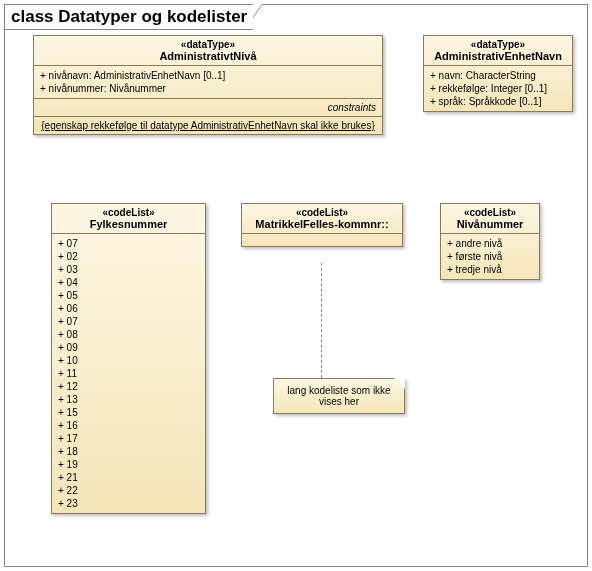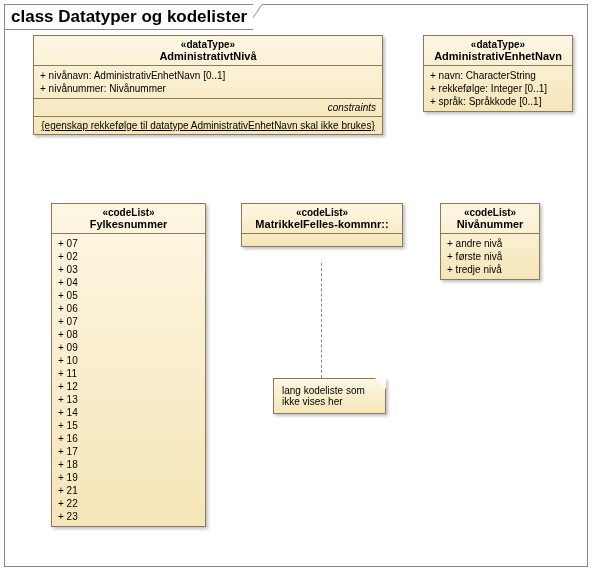--- a/index.html
+++ b/index.html
@@ -71,21 +71,20 @@
         <div>+   04</div>
         <div>+   05</div>
         <div>+   06</div>
         <div>+   07</div>
         <div>+   08</div>
         <div>+   09</div>
         <div>+   10</div>
         <div>+   11</div>
         <div>+   12</div>
         <div>+   13</div>
-        <div>+   14</div>
         <div>+   15</div>
         <div>+   16</div>
         <div>+   17</div>
         <div>+   18</div>
         <div>+   19</div>
         <div>+   21</div>
         <div>+   22</div>
         <div>+   23</div>
       </div>
   </div>
@@ -105,18 +104,18 @@
     </div>
     <div class="compartment attrs">
       <div>+   andre nivå</div>
       <div>+   første nivå</div>
       <div>+   tredje nivå</div>
     </div>
   </div>
 
   <div class="dashed-line" style="left:316px; top:258px; height:115px;"></div>
 
-  <div class="note-box" style="left:268px; top:373px; width:113px;">
+  <div class="note-box" style="left:268px; top:373px; width:132px;text-align:center;">
     <div class="fold2"></div>
     <span>lang kodeliste som ikke vises her</span>
   </div>
 
 </div>
 
 </body></html>

